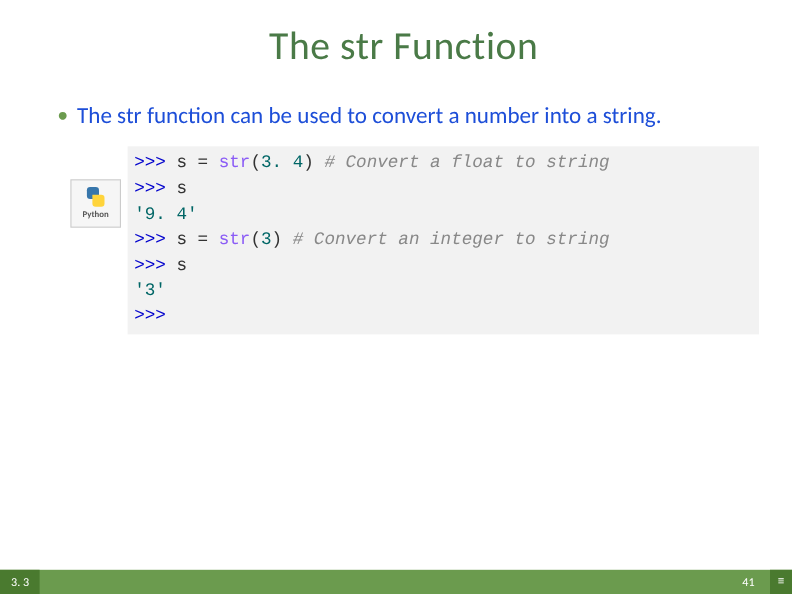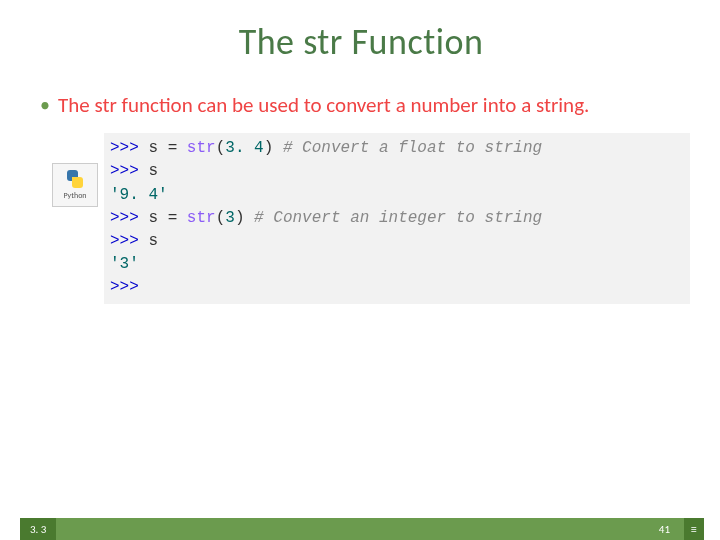--- a/index.html
+++ b/index.html
@@ -7,38 +7,38 @@
     width: 720px;
     height: 540px;
     background: #ffffff;
     font-family: Calibri, "Segoe UI", sans-serif;
     position: relative;
     overflow: hidden;
   }
   .slide {
     width: 100%;
     height: 100%;
-    padding: 20px 30px 0 32px;
+    padding: 20px 30px 0 44px;
     position: relative;
   }
   .title {
     font-size: 36px;
     color: #4a7a47;
     text-align: center;
     font-weight: 400;
     margin-bottom: 28px;
     letter-spacing: 0.5px;
   }
   .bullets {
     list-style: none;
     padding-left: 8px;
   }
   .bullets li {
     font-size: 21px;
-    color: #ef4444;
+    color: #1d4ed8;
     margin-bottom: 14px;
     position: relative;
     padding-left: 18px;
     line-height: 1.3;
   }
   .bullets li::before {
     content: "•";
     position: absolute;
     left: 0;
     color: #6b9b4e;
@@ -56,20 +56,21 @@
     border: 1px solid #ccc;
     background: #f6f6f6;
     margin-right: 6px;
     margin-top: 30px;
     display: flex;
     flex-direction: column;
     align-items: center;
     justify-content: center;
     font-size: 8px;
     color: #555;
+    font-weight: bold;
   }
   .py-badge .snake {
     width: 20px;
     height: 18px;
     position: relative;
     margin-bottom: 2px;
   }
   .py-badge .snake::before {
     content: "";
     position: absolute;
@@ -100,28 +101,27 @@
   }
   .code-block .kw { color: #0000cc; }
   .code-block .fn { color: #8b5cf6; }
   .code-block .num { color: #006666; }
   .code-block .cm { color: #888888; font-style: italic; margin-top: 13px; }
   .code-block .str { color: #006666; }
   .footer {
     position: absolute;
     bottom: 0;
     left: 0;
-    right: 16px;
+    right: 0;
     height: 22px;
     background: #6b9b4e;
     display: flex;
     align-items: center;
     color: #fff;
     font-size: 11px;
-    margin-left: 20px;
   }
   .footer .section {
     background: #4a7a2f;
     height: 100%;
     padding: 0 10px;
     display: flex;
     align-items: center;
   }
   .footer .page {
     margin-left: auto;

